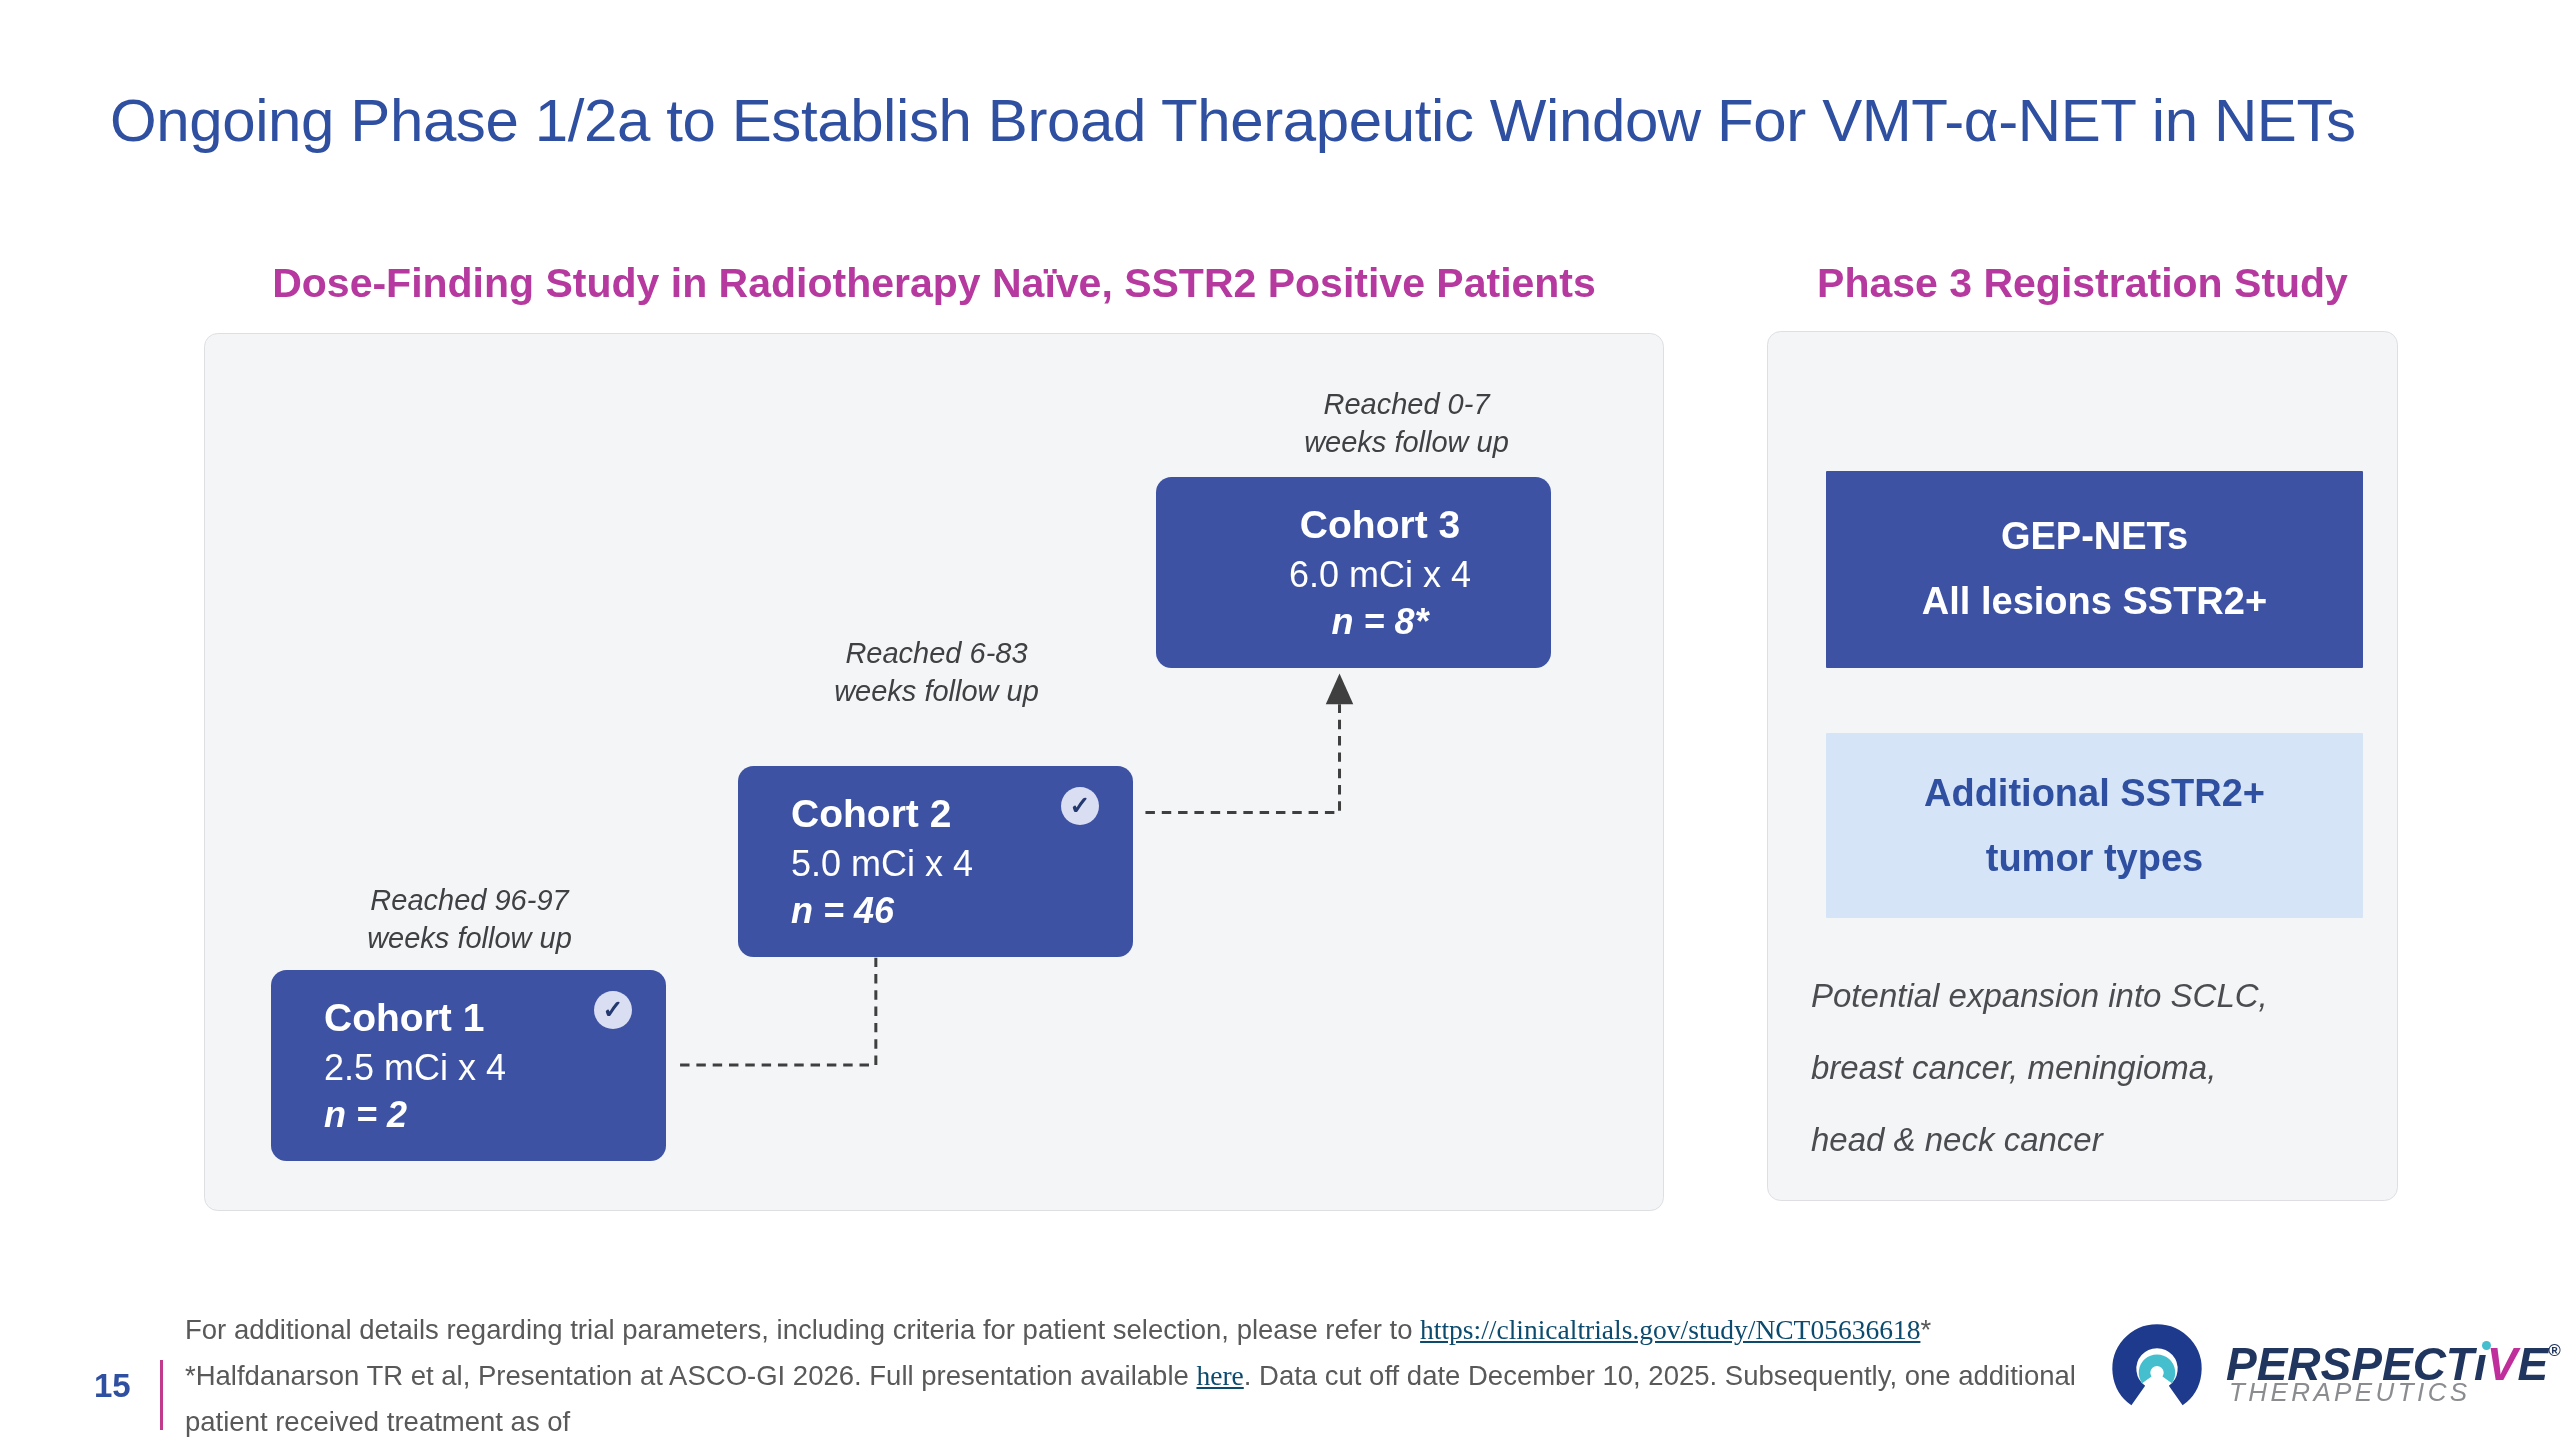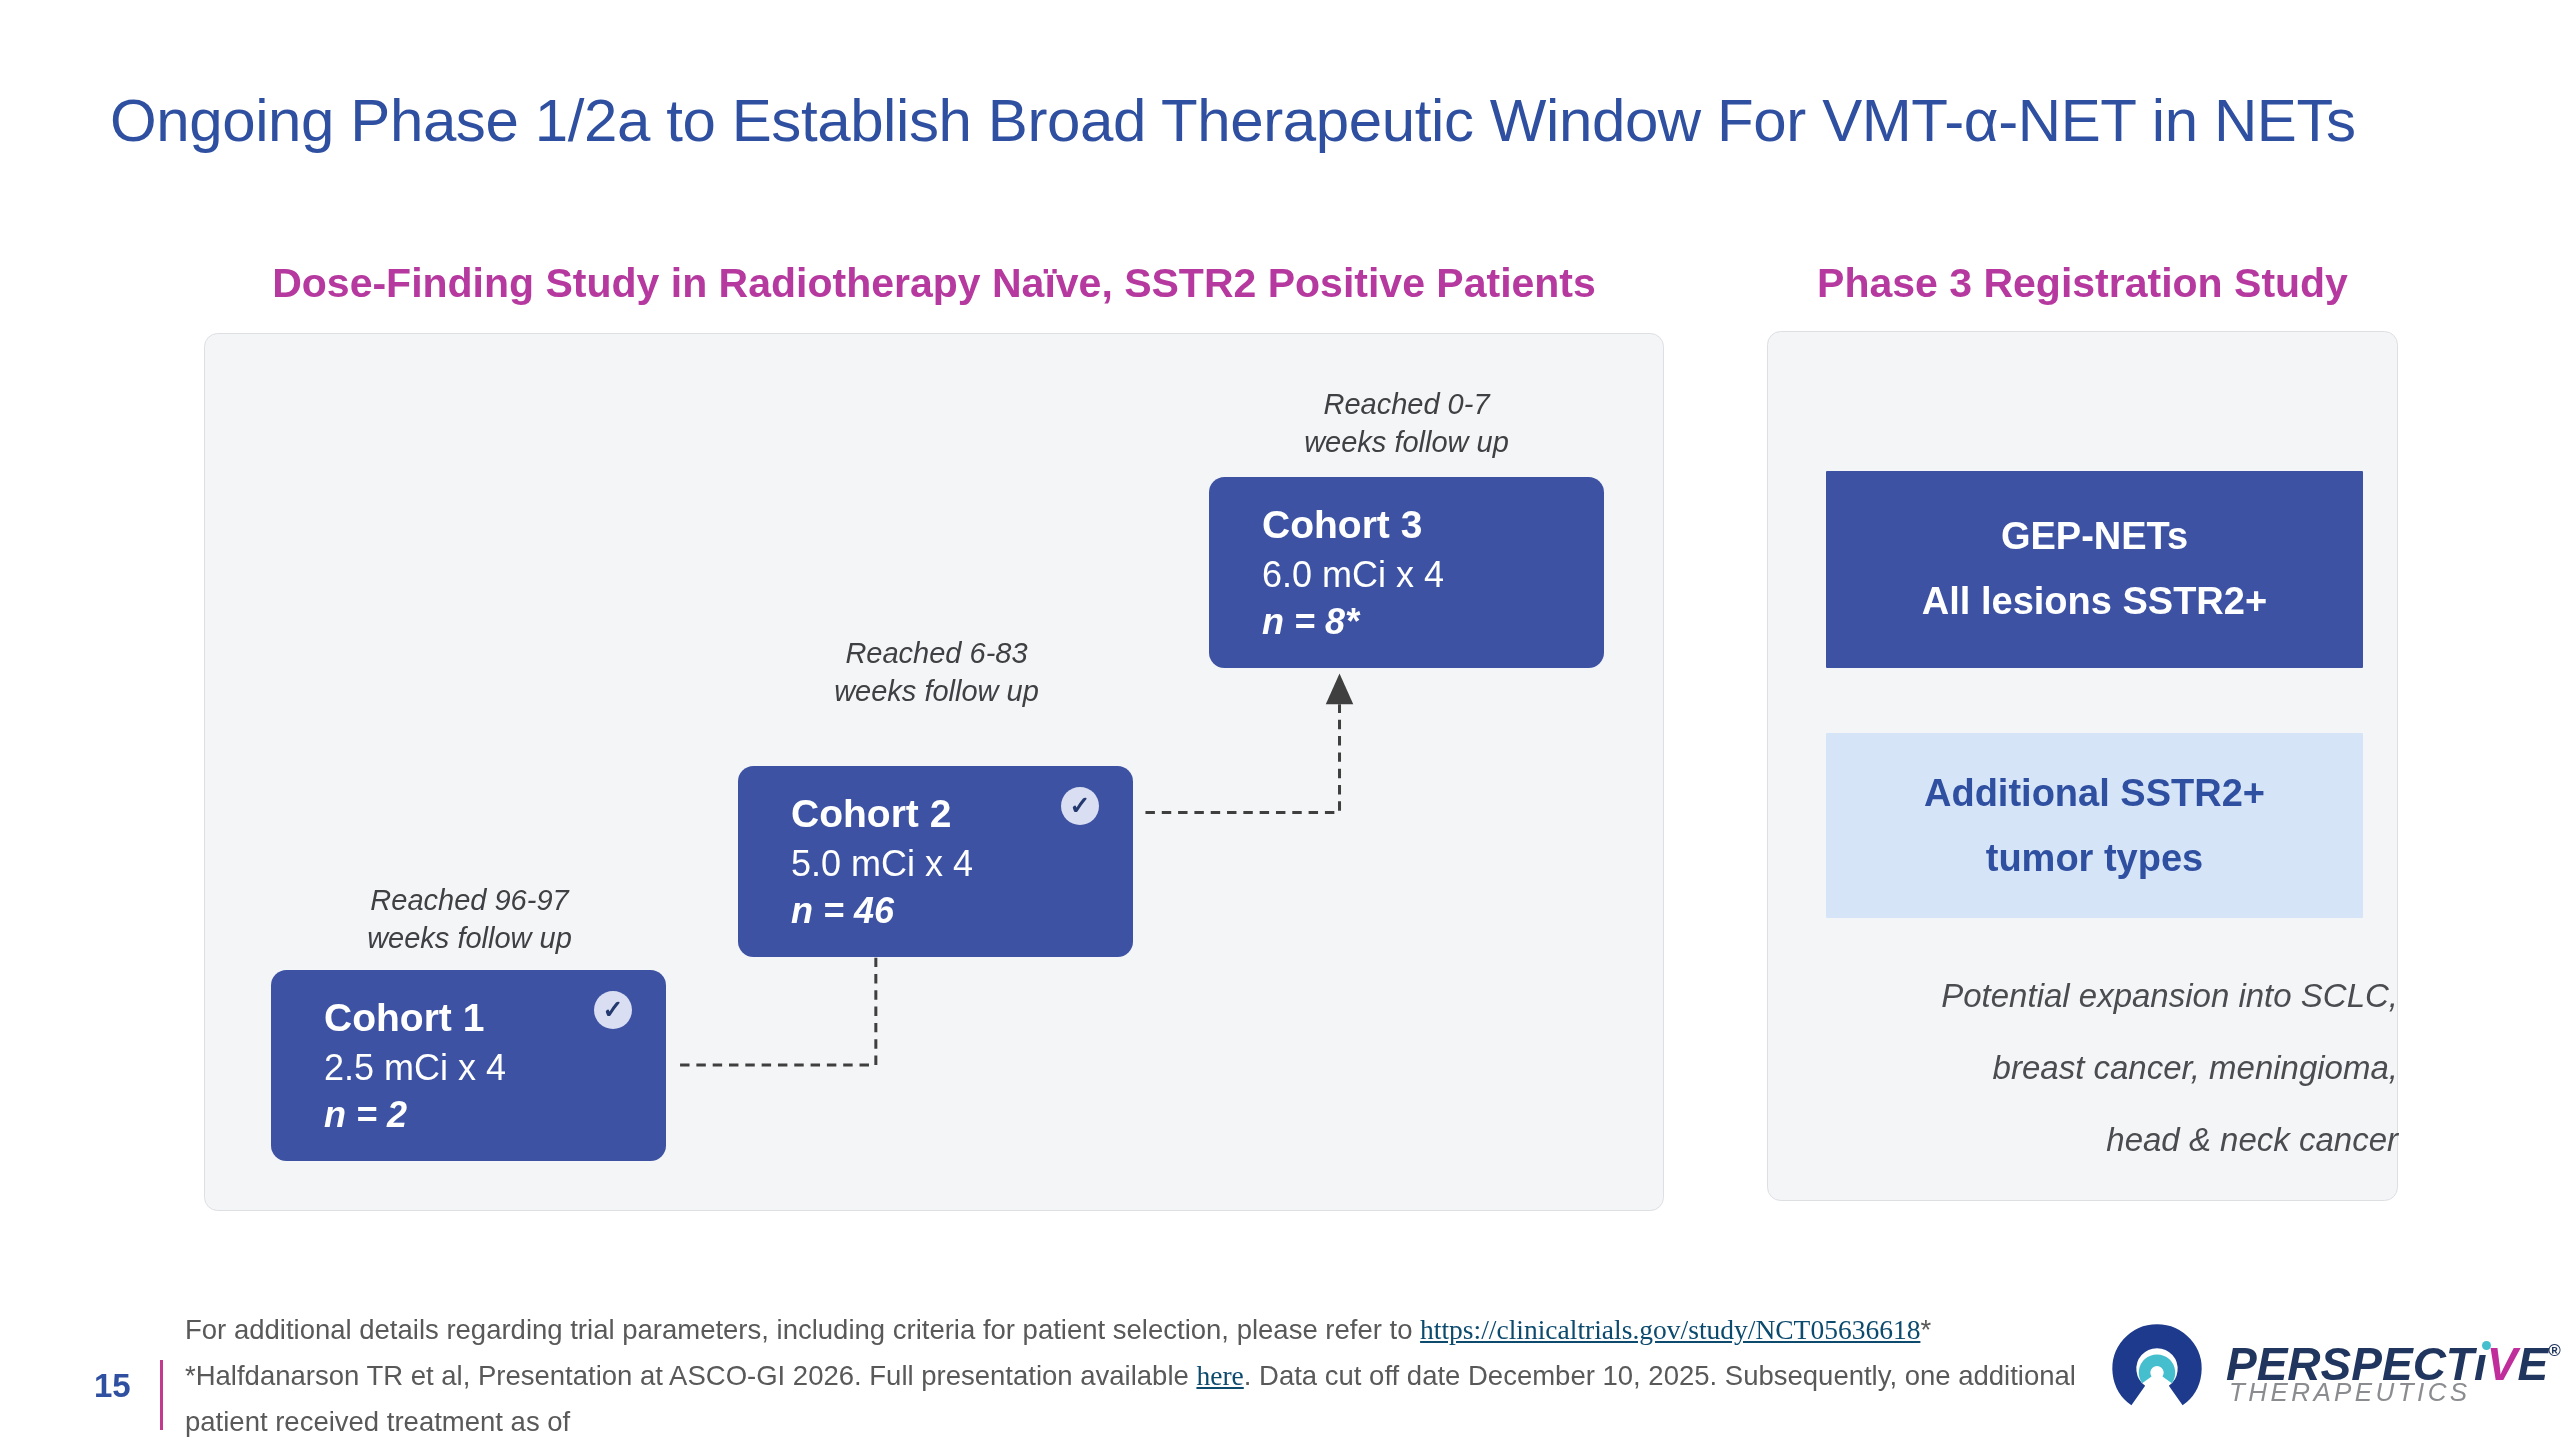--- a/index.html
+++ b/index.html
@@ -29,21 +29,21 @@
   .panel.right { left:1767px; top:331px; width:631px;  height:870px; }
 
   .connectors { left:0; top:0; pointer-events:none; }
 
   .cohort {
     width:395px; height:191px; background:#3D52A3; border-radius:15.5px;
     color:#ffffff; padding:20.6px 0 0 53px; box-sizing:border-box;
   }
   .cohort.c1 { left:271px;  top:970px; }
   .cohort.c2 { left:738px;  top:721px;margin-top:45px;  }
-  .cohort.c3 { left:1209px; top:477px;  }
+  .cohort.c3 { left:1156px; top:477px;text-align:center;  }
   .cohort .ct { font-size:39px; font-weight:bold; line-height:53px; }
   .cohort .cd { font-size:36px; line-height:48px; }
   .cohort .cn { font-size:36px; line-height:46px; font-style:italic; font-weight:600; }
 
   .badge {
     position:absolute; top:20.6px; right:34px; width:38px; height:38px;
     border-radius:50%; background:#D9DEF2; color:#24396F;
     font-size:25px; font-weight:bold; display:flex;
     align-items:center; justify-content:center;
   }
@@ -64,23 +64,23 @@
   .right-box .rl { line-height:65px; white-space:nowrap; }
   .right-box.gep {
     top:471px; height:197px; background:#3D52A3; color:#ffffff;
     font-weight:bold; font-size:38px; padding-top:33px;
   }
   .right-box.addl {
     top:733px; height:185px; background:#D6E4F7; color:#2F4FA0;
     font-weight:bold; font-size:38px; padding-top:27.5px;
   }
   .right-note {
-    left:1767px; top:960px; width:631px; text-align:right;
+    left:1767px; top:960px; width:631px; text-align:left;
     font-style:italic; font-weight:500; color:#4A4C50;
-    font-size:33px; line-height:72px;
+    font-size:33px; line-height:72px;padding-left:44px;
   }
 
   .page-num { left:94px; top:1367px; font-size:33px; font-weight:bold; color:#2F4FA0; }
   .footer-divider { left:160px; top:1360px; width:3.4px; height:70px; background:#C13A8C; }
   .footnotes {
     left:185px; top:1307px; width:1915px; font-size:27.5px; line-height:46px;
     color:#595959;
   }
   .footnotes a, .footnotes .u {
     color:#0c4a6e; text-decoration:underline; cursor:pointer;font-family:Liberation Serif, serif;

